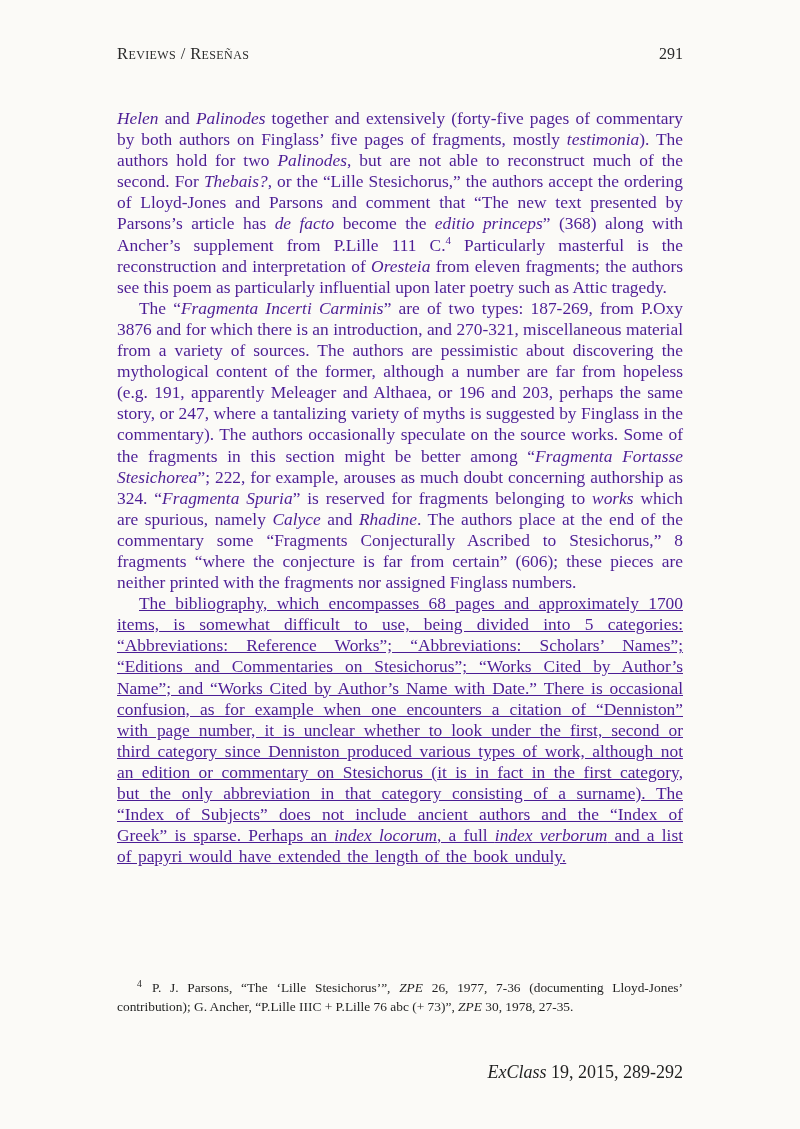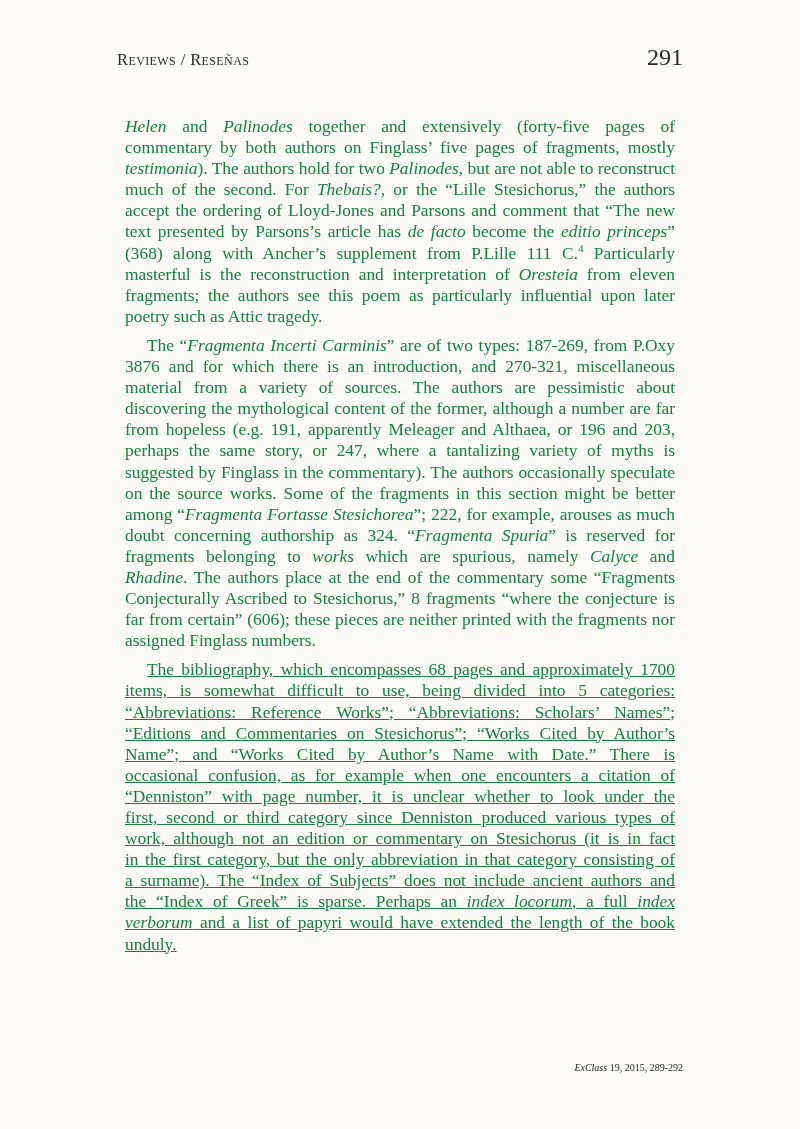--- a/index.html
+++ b/index.html
@@ -34,39 +34,39 @@
     justify-content: space-between;
   }
   .running-head-title {
     font-variant: small-caps;
     font-size: 16.5px;
     letter-spacing: 0.4px;
     color: #2a2a2a;
     white-space: nowrap;
   }
   .page-number {
-    font-size: 24px;
+    font-size: 16px;
     color: #2a2a2a;
   }
 
   
   .body-text {
     position: absolute;
     top: 108px;
     left: 117px;
     width: 566px;
   }
   .para {
-    margin: 8px;
+    margin: 0;
     font-size: 17.4px;
     line-height: 21.1px;
     text-align: justify;
     text-justify: inter-word;
     hyphens: manual;
-    color: #15803d;
+    color: #4c1d95;
   }
   .para + .para {
     text-indent: 22px;
   }
   .para i, .para em {
     font-style: italic;
   }
   .para b, .para strong {
     font-weight: normal;
   }
@@ -106,21 +106,21 @@
     font-style: italic;
   }
 
   
   .running-foot {
     position: absolute;
     top: 1062px;
     left: 117px;
     width: 566px;
     text-align: right;
-    font-size: 10px;
+    font-size: 18px;
     color: #1f1f1f;
   }
   .running-foot i {
     font-style: italic;
   }
 </style>
 </head>
 <body>
 
 <div class="page">
@@ -129,16 +129,19 @@
     <span class="running-head-title">Reviews / Reseñas</span>
     <span class="page-number">291</span>
   </div>
 
   <div class="body-text" id="body-text-container">
       <p class="para"><i>Helen</i><span> and </span><i>Palinodes</i><span> together and extensively (forty-five pages of commentary by both authors on Finglass’ five pages of fragments, mostly </span><i>testimonia</i><span>).  The authors hold for two </span><i>Palinodes</i><span>, but are not able to reconstruct much of the second.  For </span><i>Thebais?</i><span>, or the “Lille Stesichorus,” the authors accept the ordering of Lloyd-Jones and Parsons and comment that “The new text presented by Parsons’s article has </span><i>de facto</i><span> become the </span><i>editio princeps</i><span>” (368) along with Ancher’s supplement from P.Lille 111 C.</span><sup class="fnref">4</sup><span> Particularly masterful is the reconstruction and interpretation of </span><i>Oresteia</i><span> from eleven fragments;  the authors see this poem as particularly influential upon later poetry such as Attic tragedy.</span></p>
       <p class="para"><span>The “</span><i>Fragmenta Incerti Carminis</i><span>” are of two types:  </span><b>187-269</b><span>, from P.Oxy 3876 and for which there is an introduction, and </span><b>270-321</b><span>, miscellaneous material from a variety of sources.  The authors are pessimistic about discovering the mythological content of the former, although a number are far from hopeless (e.g. </span><b>191</b><span>, apparently Meleager and Althaea, or </span><b>196</b><span> and </span><b>203</b><span>, perhaps the same story, or </span><b>247</b><span>, where a tantalizing variety of myths is suggested by Finglass in the commentary).  The authors occasionally speculate on the source works.  Some of the fragments in this section might be better among “</span><i>Fragmenta Fortasse Stesichorea</i><span>”;  </span><b>222</b><span>, for example, arouses as much doubt concerning authorship as </span><b>324</b><span>.  “</span><i>Fragmenta Spuria</i><span>” is reserved for fragments belonging to </span><i>works</i><span> which are spurious, namely </span><i>Calyce</i><span> and </span><i>Rhadine</i><span>.  The authors place at the end of the commentary some “Fragments Conjecturally Ascribed to Stesichorus,” 8 fragments “where the conjecture is far from certain” (606);  these pieces are neither printed with the fragments nor assigned Finglass numbers.</span></p>
       <p class="para para-loose"><span>The bibliography, which encompasses 68 pages and approximately 1700 items, is somewhat difficult to use, being divided into 5 categories: “Abbreviations:  Reference Works”;  “Abbreviations:  Scholars’ Names”; “Editions and Commentaries on Stesichorus”;  “Works Cited by Author’s Name”; and “Works Cited by Author’s Name with Date.”  There is occasional confusion, as for example when one encounters a citation of “Denniston” with page number, it is unclear whether to look under the first, second or third category since Denniston produced various types of work, although not an edition or commentary on Stesichorus (it is in fact in the first category, but the only abbreviation in that category consisting of a surname). The “Index of Subjects” does not include ancient authors and the “Index of Greek” is sparse. Perhaps an </span><i>index locorum</i><span>, a full </span><i>index verborum</i><span> and a list of papyri would have extended the length of the book unduly.</span></p>
     </div>
 
+  <div class="footnotes" id="footnotes-container">
+      <p class="footnote"><sup class="fnmark">4</sup><span> P. J. Parsons, “The ‘Lille Stesichorus’”, </span><i>ZPE</i><span> 26, 1977, 7-36 (documenting Lloyd-Jones’ contribution);  G. Ancher, “P.Lille IIIC + P.Lille 76 abc (+ 73)”, </span><i>ZPE</i><span> 30, 1978, 27-35.</span></p>
+    </div>
 
   <div class="running-foot" id="footer-container"><i>ExClass</i><span> 19, 2015, 289-292</span></div>
 
 </div>
 
 </body></html>

